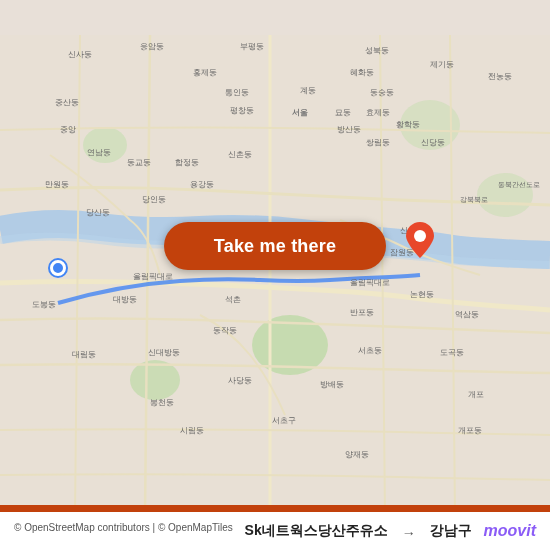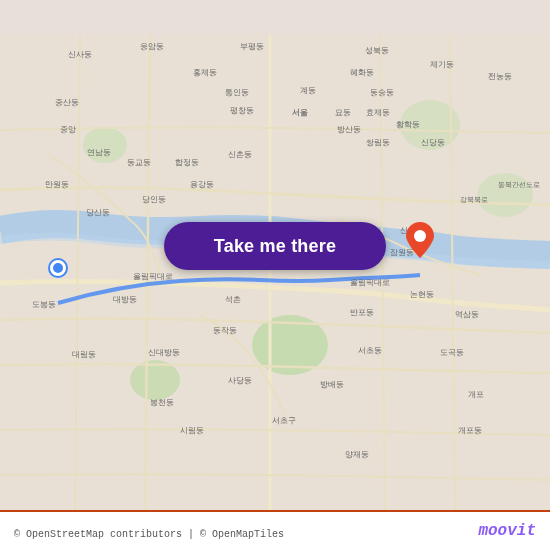--- a/index.html
+++ b/index.html
@@ -25,21 +25,21 @@
       top: 0; left: 0;
       width: 100%; height: 100%;
     }
 
     #take-me-there-btn {
       position: absolute;
       top: 222px;
       left: 164px;
       width: 222px;
       height: 48px;
-      background-color: #4c1d95;
+      background-color: #c2410c;
       color: white;
       border: none;
       border-radius: 30px;
       font-size: 18px;
       font-weight: 600;
       cursor: pointer;
       display: flex;
       align-items: center;
       justify-content: center;
       box-shadow: 0 2px 8px rgba(0,0,0,0.3);
@@ -69,24 +69,23 @@
     }
 
     #bottom-bar {
       position: absolute;
       bottom: 0;
       left: 0;
       width: 100%;
       background: white;
       padding: 10px 14px;
       display: flex;
-      align-items: flex-end;
+      align-items: flex-start;
       justify-content: space-between;
-      border-top: 2px solid #c2410c;
-      font-family: Liberation Mono, monospace;
+      border-top: 7px solid #c2410c;
     }
 
     .bottom-left {
       display: flex;
       align-items: center;
       gap: 4px;
     }
 
     .copyright-text {
       font-size: 10px;
@@ -223,18 +222,23 @@
 
   <svg id="dest-marker" viewBox="0 0 28 36" xmlns="http://www.w3.org/2000/svg">
     <path d="M14 0 C6.268 0 0 6.268 0 14 C0 21.732 14 36 14 36 C14 36 28 21.732 28 14 C28 6.268 21.732 0 14 0 Z" fill="#e8472a"></path>
     <circle cx="14" cy="14" r="6" fill="white"></circle>
   </svg>
 
   <div id="bottom-bar">
     <div class="bottom-left">
       <span class="copyright-text">© OpenStreetMap contributors | © OpenMapTiles</span>
     </div>
+    <div style="display:flex; align-items:center; gap:6px;">
+      <span class="dest-text">Sk네트웍스당산주유소</span>
+      <span class="arrow-icon">→</span>
+      <span class="dest-text">강남구</span>
+    </div>
     <div class="moovit-logo">
       <span class="moovit-text">moovit</span>
     </div>
   </div>
 
 </div>
 
 </body></html>

